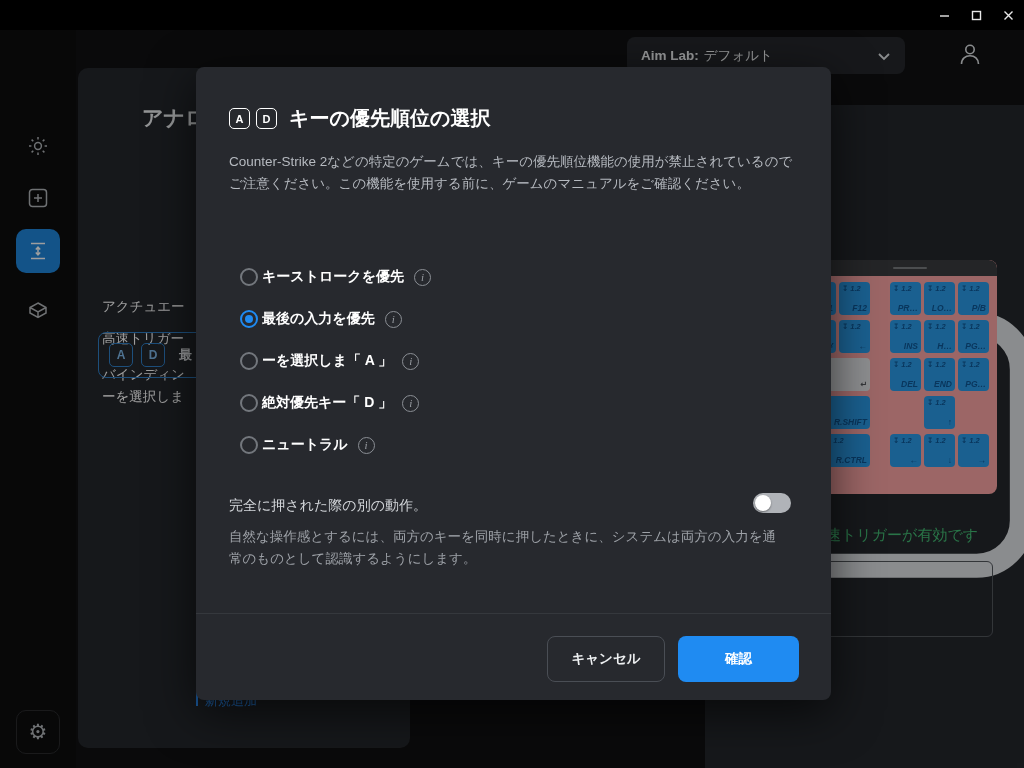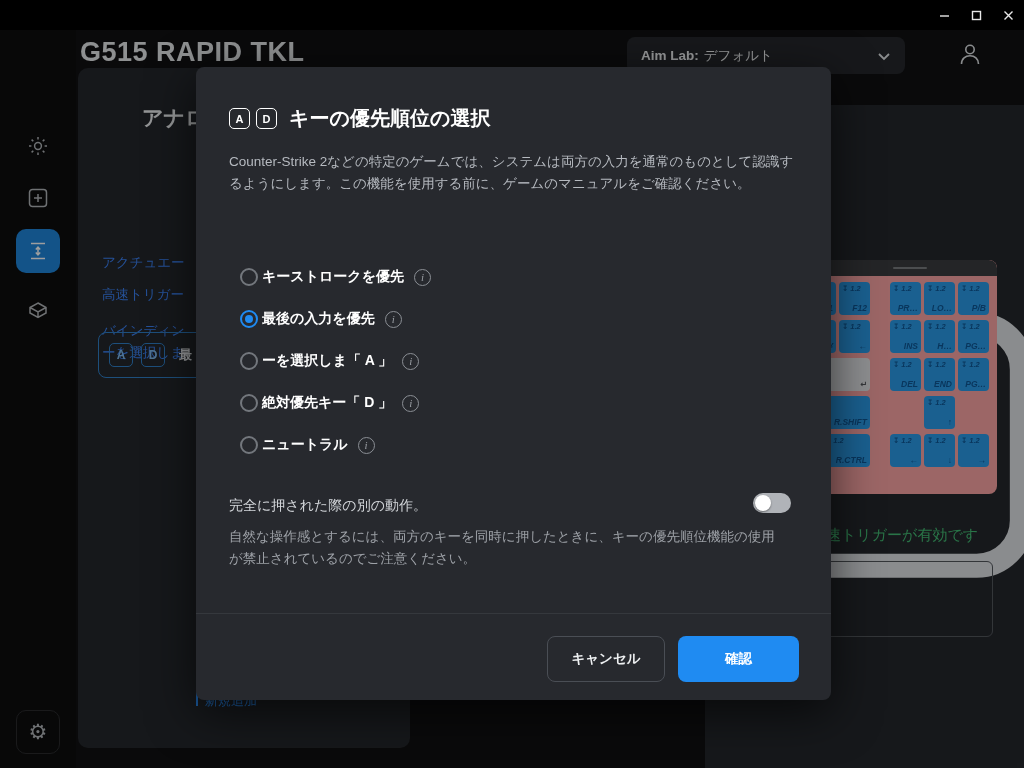--- a/index.html
+++ b/index.html
@@ -35,21 +35,21 @@
     align-items:center; justify-content:center; border-radius:10px; }
   .side-ic svg { stroke:#b3b7ba; fill:none; stroke-width:1.5; }
   .side-ic.active { background:#1f86dc; }
   .side-ic.active svg { stroke:#fff; }
   .gear-tile { border:1px solid #2a2b2d; color:#b3b7ba; font-size:21px; }
 
   
   .card { position:absolute; left:78px; top:68px; width:332px; height:680px;
     background:#25282d; border-radius:10px; }
   .card-h { position:absolute; left:24px; top:36px; font-size:21px; font-weight:bold; color:#eef0f2;margin-left:40px; }
-  .card-t { position:absolute; left:24px; font-size:13.5px; color:#3b82f6; white-space:nowrap; }
+  .card-t { position:absolute; left:24px; font-size:13.5px; color:#ffffff; white-space:nowrap;margin-top:44px; }
   .selector { position:absolute; left:20px; top:264px; width:280px; height:46px;
     border:1px solid #2f80c9; border-radius:8px; display:flex; align-items:center; padding:0 10px; }
   .kb-badge { width:24px; height:24px; border:1px solid #2f80c9; border-radius:5px; color:#7fb9ea;
     font-size:12px; font-weight:bold; display:flex; align-items:center; justify-content:center; margin-right:8px; }
   .selector-label { color:#eef1f4; font-size:13px; font-weight:bold; margin-left:6px; white-space:nowrap; }
   .card-link { position:absolute; left:127px; top:624px; color:#2c92ff; font-size:13px; }
   .card-link-bar { position:absolute; left:118px; top:622px; width:2px; height:16px; background:#2c92ff; }
 
   
   .kbd { position:absolute; left:706px; top:260px; width:291px; height:234px;
@@ -107,21 +107,20 @@
 <body>
 
 <div class="app">
 
   <div class="header">
     <div class="back">
       <svg width="26" height="26" viewBox="0 0 26 26">
           <path d="M16 5 L7 13 L16 21 M7 13 H24"></path>
         </svg>
     </div>
-    <div class="apptitle">G515 RAPID TKL</div>
     <div class="profile-pill">
       <svg class="card" width="22" height="18" viewBox="0 0 22 18">
           <rect x="1" y="1" width="20" height="16" rx="3"></rect>
           <path d="M6 7 H16 M6 11 H12"></path>
         </svg>
       <span class="profile-game">Aim Lab:</span>
       <span class="profile-value">デフォルト</span>
       <span class="profile-chevron">
         <svg width="14" height="9" viewBox="0 0 14 9">
             <path d="M2 2 L7 7 L12 2"></path>
@@ -291,21 +290,21 @@
   <div class="empty-box"></div>
 
   <div class="overlay"></div>
 
   <div class="modal">
     <div class="m-titlerow">
       <span class="m-badge">A</span>
       <span class="m-badge">D</span>
       <span class="m-title">キーの優先順位の選択</span>
     </div>
-    <div class="m-desc">Counter-Strike 2などの特定のゲームでは、システムは両方の入力を通常のものとして認識するようにします。この機能を使用する前に、ゲームのマニュアルをご確認ください。</div>
+    <div class="m-desc">Counter-Strike 2などの特定のゲームでは、キーの優先順位機能の使用が禁止されているのでご注意ください。この機能を使用する前に、ゲームのマニュアルをご確認ください。</div>
 
     <div class="opts">
         <div class="opt-row">
           <div class="radio"></div>
           <span class="opt-label">キーストロークを優先</span>
           <span class="info">i</span>
         </div>
         <div class="opt-row">
           <div class="radio sel"></div>
           <span class="opt-label">最後の入力を優先</span>
@@ -325,21 +324,21 @@
           <div class="radio"></div>
           <span class="opt-label">ニュートラル</span>
           <span class="info">i</span>
         </div>
       </div>
 
     <div class="toggle-label">完全に押された際の別の動作。</div>
     <div class="toggle">
         <div class="knob"></div>
       </div>
-    <div class="m-desc2">自然な操作感とするには、両方のキーを同時に押したときに、キーの優先順位機能の使用が禁止されているのでご注意ください。</div>
+    <div class="m-desc2">自然な操作感とするには、両方のキーを同時に押したときに、システムは両方の入力を通常のものとして認識するようにします。</div>
 
     <div class="m-divider"></div>
     <div class="btn btn-cancel">キャンセル</div>
     <div class="btn btn-confirm">確認</div>
   </div>
 
 </div>
 
 <div class="titlebar">
   <div class="winbtns">

